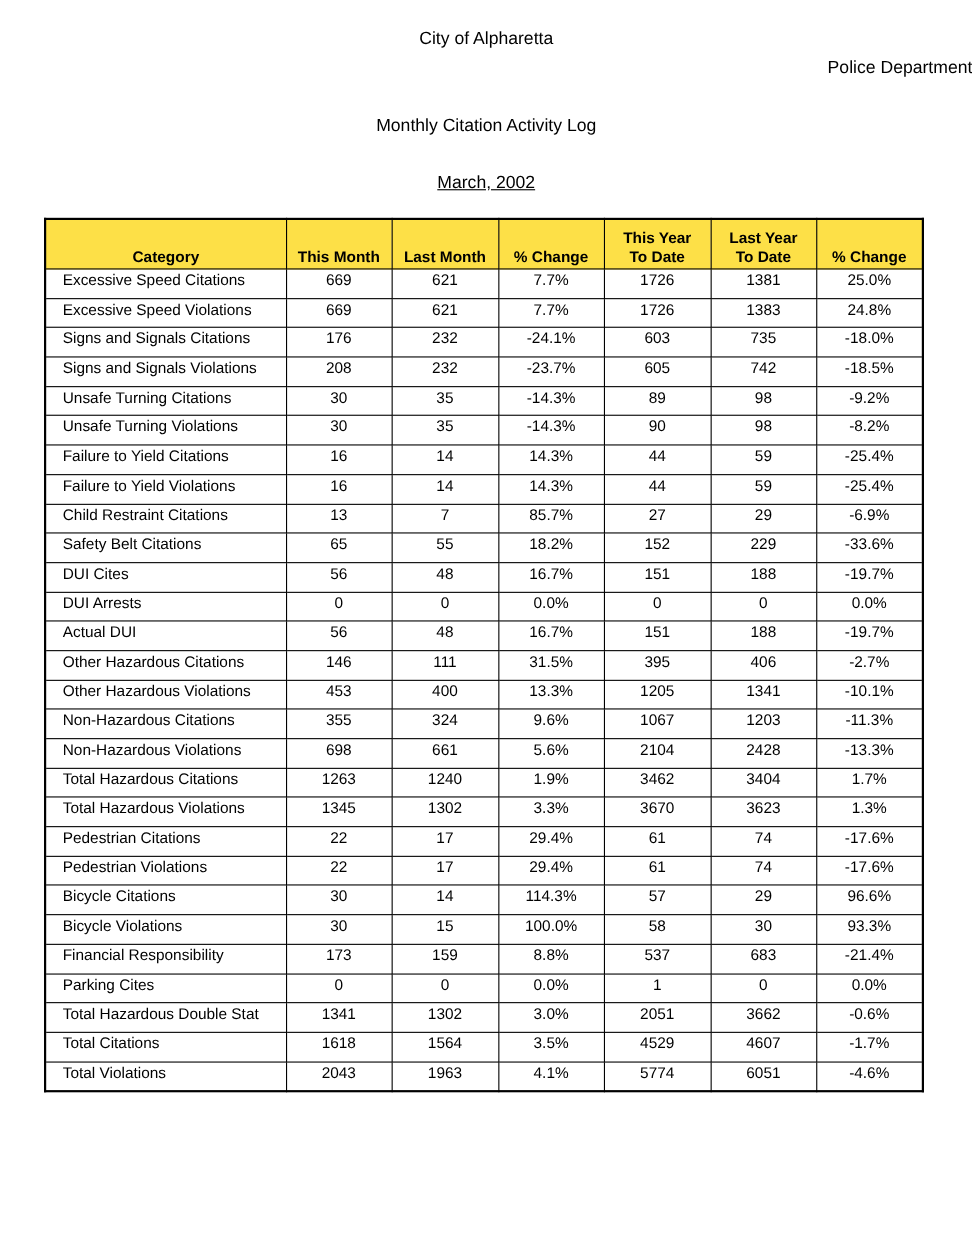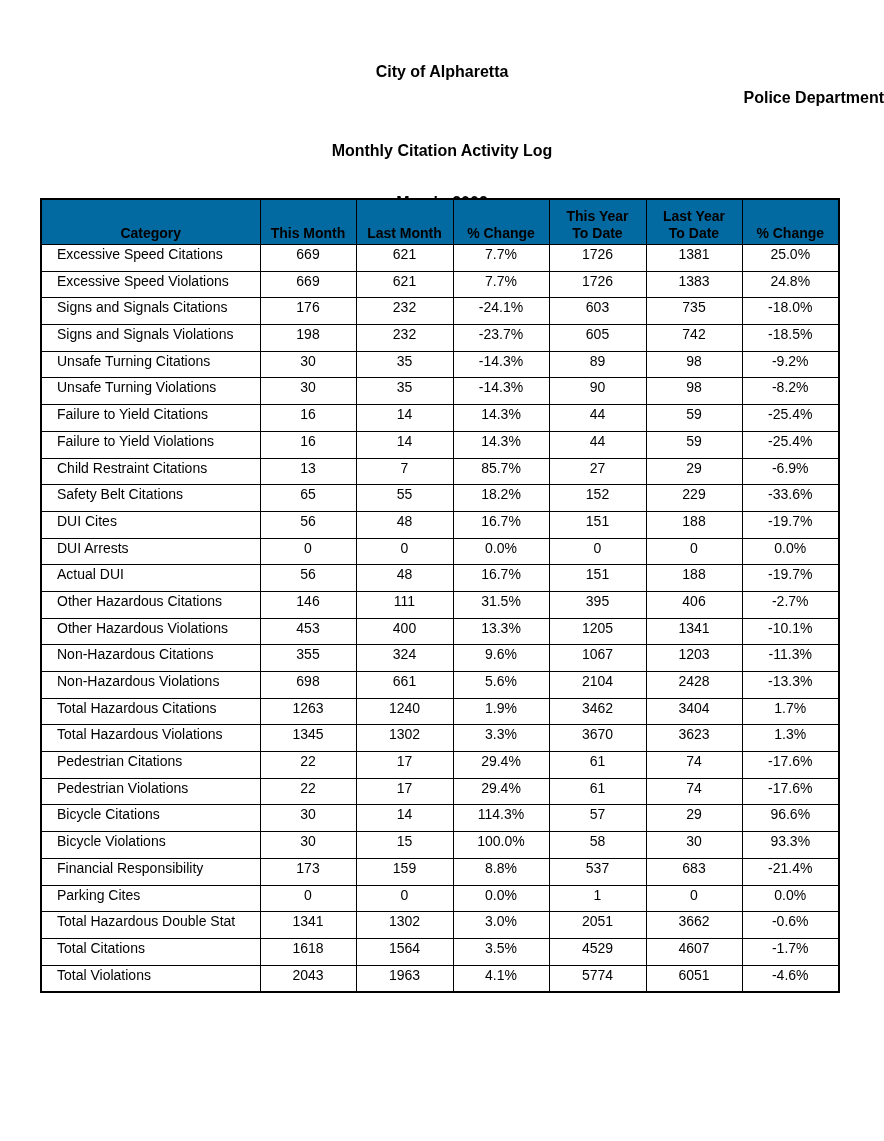--- a/index.html
+++ b/index.html
@@ -1,25 +1,25 @@
 <!DOCTYPE html>
 <html><head>
 <meta charset="utf-8">
 <style>
   html, body { margin: 0; padding: 0; background: #ffffff; }
   body { width: 884px; height: 1141px; position: relative; font-family: "Liberation Sans", sans-serif; color: #000; overflow: hidden; }
-  .title { position: absolute; left: 0; width: 884px; text-align: center; font-weight: bold; font-size: 16px; margin-top: 36px; }
+  .title { position: absolute; left: 0; width: 884px; text-align: center; font-weight: normal; font-size: 16px; }
   #t1 { top: 27px; }
   #t2 { top: 53px; text-align: right; }
   #t3 { top: 106px; }
   #t4 { top: 158px; text-decoration: underline; }
   table { position: absolute; left: 40px; top: 198px; border-collapse: collapse; table-layout: fixed; width: 798px; }
   col.c0 { width: 219px; } col.c1 { width: 96px; } col.c2 { width: 97px; } col.c3 { width: 96px; }
   col.c4 { width: 97px; } col.c5 { width: 96px; } col.c6 { width: 97px; }
-  th { background: #0369a1; font-weight: bold; font-size: 14px; height: 42px; border: 1.5px solid #000; vertical-align: bottom; padding: 0 2px 2px 2px; line-height: 17px; }
+  th { background: #fde047; font-weight: bold; font-size: 14px; height: 42px; border: 1.5px solid #000; vertical-align: bottom; padding: 0 2px 2px 2px; line-height: 17px; }
   td { border: 1.5px solid #000; font-size: 14px; height: 24.7px; padding: 0 2px; text-align: center; line-height: 16px; vertical-align: top; padding-top: 1px; }
   td.cat { text-align: left; padding-left: 15px; }
   table { border: 2px solid #000; }
 </style>
 </head>
 <body>
 
 <div class="title" id="t1">City of Alpharetta</div>
 <div class="title" id="t2">Police Department</div>
 <div class="title" id="t3">Monthly Citation Activity Log</div>
@@ -69,21 +69,21 @@
         <td class="cat">Signs and Signals Citations</td>
         <td>176</td>
         <td>232</td>
         <td>-24.1%</td>
         <td>603</td>
         <td>735</td>
         <td>-18.0%</td>
       </tr>
       <tr>
         <td class="cat">Signs and Signals Violations</td>
-        <td>198</td>
+        <td>208</td>
         <td>232</td>
         <td>-23.7%</td>
         <td>605</td>
         <td>742</td>
         <td>-18.5%</td>
       </tr>
       <tr>
         <td class="cat">Unsafe Turning Citations</td>
         <td>30</td>
         <td>35</td>

